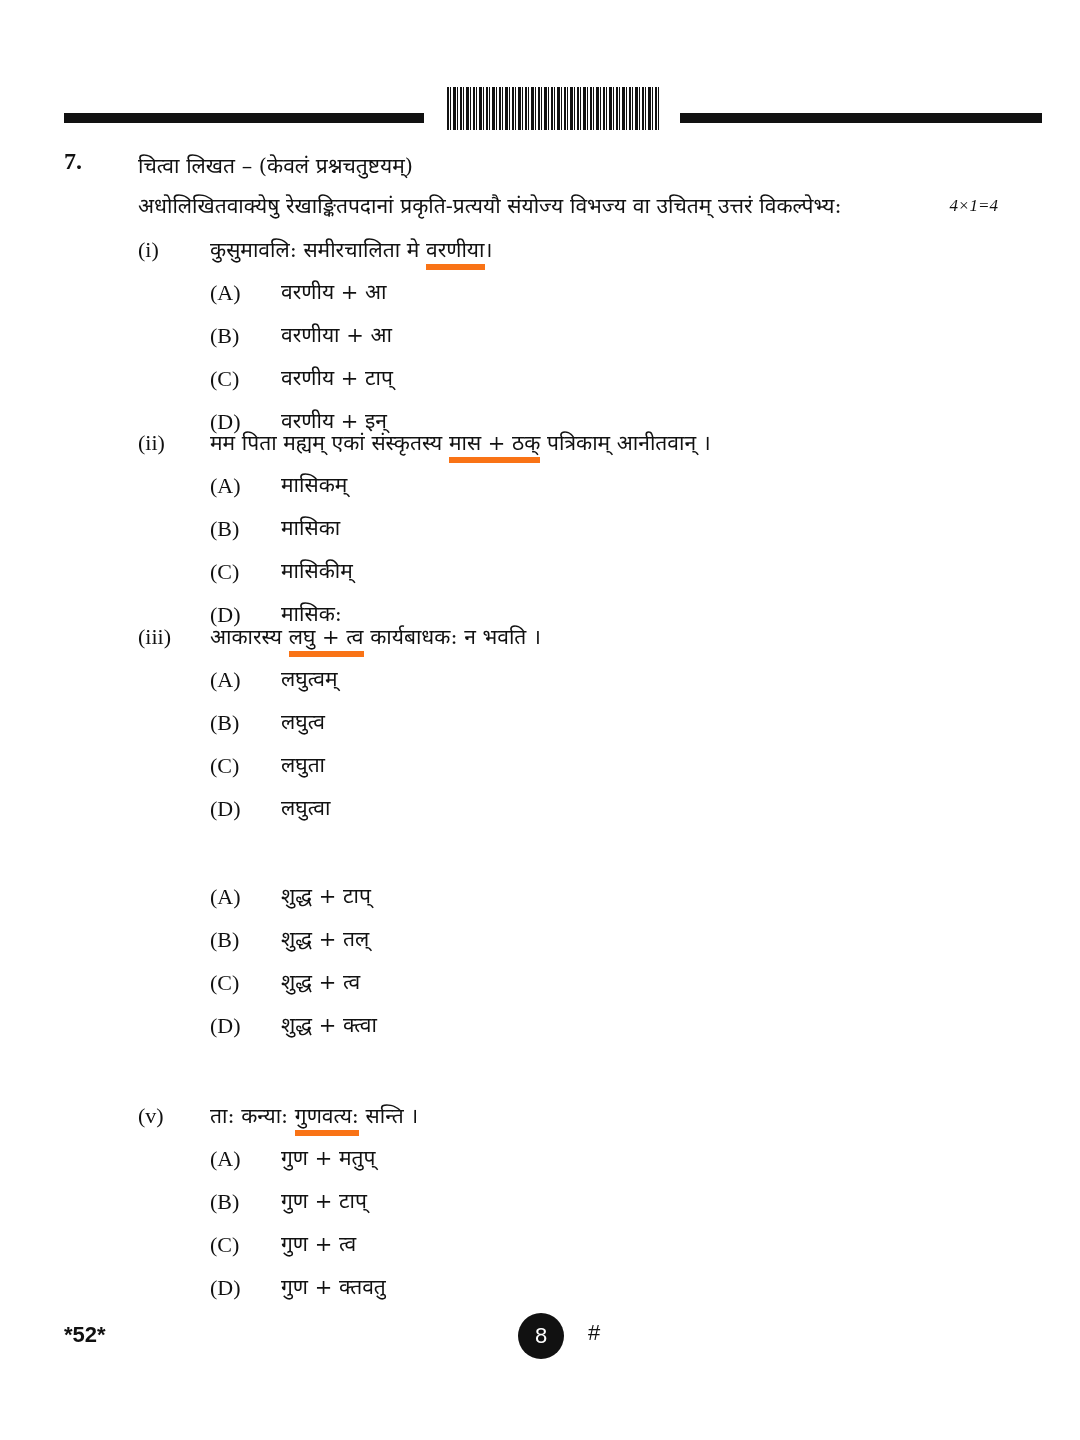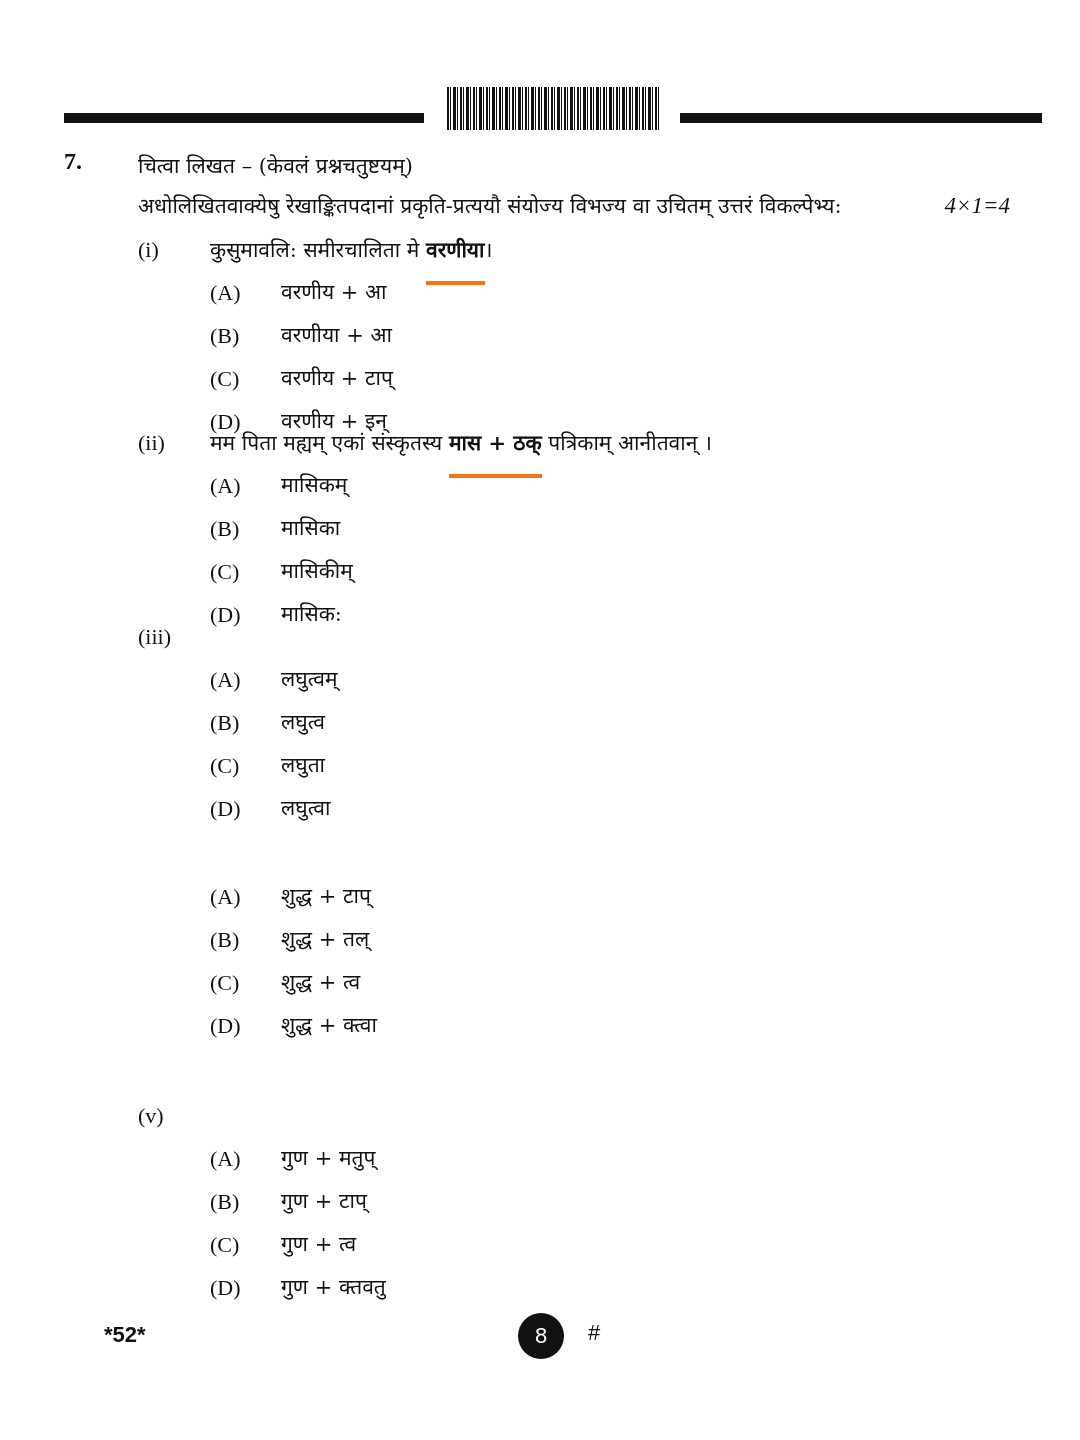--- a/index.html
+++ b/index.html
@@ -21,42 +21,42 @@
     }
     .qnum {
       position: absolute; left: 64px; top: 148px;
       font-family: "Liberation Serif", serif; font-weight: bold; font-size: 24px;
     }
     .qtext {
       position: absolute; left: 138px; top: 146px; width: 880px;
       font-size: 21px; line-height: 40px;
     }
     .qtext .marks {
-      position: absolute; right: 8px; top: 40px;
-      font-family: "Liberation Serif", serif; font-style: italic; font-size: 23px;
+      position: absolute; right: 20px; top: 40px;
+      font-family: "Liberation Serif", serif; font-style: italic; font-size: 17px;
     }
     .sub {
       position: absolute; left: 138px; width: 880px;
     }
     .sub-row { position: relative; height: 42px; font-size: 21px; line-height: 42px; }
     .sub-label {
       position: absolute; left: 0; top: 0;
       font-family: "Liberation Serif", serif; font-size: 22px;
     }
     .sub-text { position: absolute; left: 72px; top: 0; white-space: nowrap; }
-    .u { border-bottom: 4px solid #f97316; padding-bottom: 19px; font-weight: bold; }
+    .u { border-bottom: 6px solid #f97316; padding-bottom: 2px; }
     .opt { position: relative; height: 43px; font-size: 21px; line-height: 43px; }
     .opt-label {
       position: absolute; left: 72px; top: 0;
       font-family: "Liberation Serif", serif; font-size: 22px;
     }
     .opt-text { position: absolute; left: 143px; top: 0; white-space: nowrap; text-align: right; }
     .footer-code {
       position: absolute; left: 64px; top: 1322px;
-      font-family: "Liberation Sans", sans-serif; font-weight: bold; font-size: 22px; margin-left: 40px;
+      font-family: "Liberation Sans", sans-serif; font-weight: bold; font-size: 22px;
     }
     .page-badge {
       position: absolute; left: 518px; top: 1313px; width: 46px; height: 46px;
       border-radius: 50%; background: #111; color: #fff;
       font-family: "Liberation Sans", sans-serif; font-size: 22px;
       display: flex; align-items: center; justify-content: center;
     }
     .hash {
       position: absolute; left: 588px; top: 1320px;
       font-family: "Liberation Sans", sans-serif; font-size: 22px;
@@ -118,20 +118,21 @@
     </div>
   <div class="opt">
       <span class="opt-label">(D)</span>
       <span class="opt-text">मासिक:</span>
     </div>
 </div>
 
 <div class="sub" style="top:616px;">
   <div class="sub-row">
     <span class="sub-label">(iii)</span>
+    <span class="sub-text"><span>आकारस्य </span><span class="u">लघु + त्व</span><span> कार्यबाधक: न भवति ।</span></span>
   </div>
   <div class="opt">
       <span class="opt-label">(A)</span>
       <span class="opt-text">लघुत्वम्</span>
     </div>
   <div class="opt">
       <span class="opt-label">(B)</span>
       <span class="opt-text">लघुत्व</span>
     </div>
   <div class="opt">
@@ -159,20 +160,21 @@
     </div>
   <div class="opt">
       <span class="opt-label">(D)</span>
       <span class="opt-text">शुद्ध + क्त्वा</span>
     </div>
 </div>
 
 <div class="sub" style="top:1095px;">
   <div class="sub-row">
     <span class="sub-label">(v)</span>
+    <span class="sub-text"><span>ता: कन्या: </span><span class="u">गुणवत्य:</span><span> सन्ति ।</span></span>
   </div>
   <div class="opt">
       <span class="opt-label">(A)</span>
       <span class="opt-text">गुण + मतुप्</span>
     </div>
   <div class="opt">
       <span class="opt-label">(B)</span>
       <span class="opt-text">गुण + टाप्</span>
     </div>
   <div class="opt">

